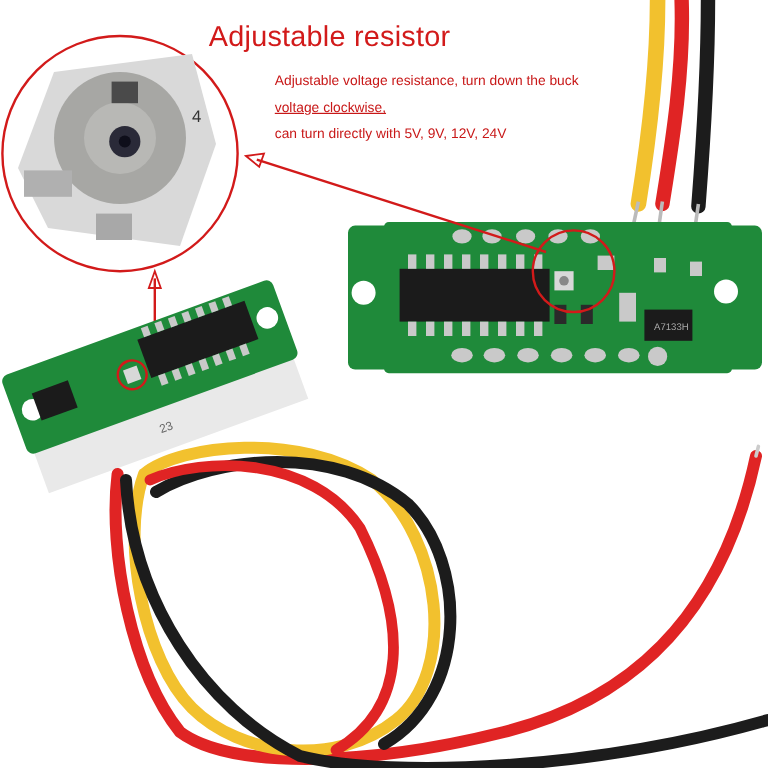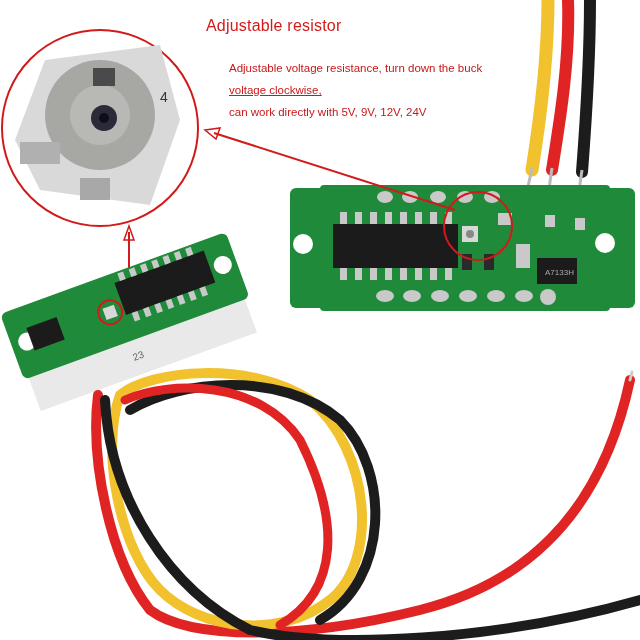--- a/index.html
+++ b/index.html
@@ -1,17 +1,17 @@
 <!DOCTYPE html>
 <html><head>
 <meta charset="utf-8">
 <style>
   html, body { margin:0; padding:0; background:#ffffff; }
   #stage { position:relative; width:640px; height:640px; overflow:hidden; background:#ffffff; font-family:"Liberation Sans", sans-serif; }
-  .title { position:absolute; left:174px; top:17px; font-size:16px; color:#d21a1a; white-space:nowrap; letter-spacing:0.2px;margin-left:32px; }
+  .title { position:absolute; left:174px; top:17px; font-size:24px; color:#d21a1a; white-space:nowrap; letter-spacing:0.2px; }
   .desc { position:absolute; left:229px; font-size:11.5px; color:#c81818; white-space:nowrap; }
   .d1 { top:62px; } .d2 { top:84px;text-decoration:underline; } .d3 { top:106px; }
   svg.art { position:absolute; left:0; top:0; }
 </style>
 </head>
 <body>
 
 <div id="stage">
   <svg class="art" width="640" height="640" viewBox="0 0 640 640">
 
@@ -130,14 +130,14 @@
       <path d="M105 400 C 110 500 170 590 250 630 C 330 650 500 640 640 600" stroke="#1c1c1c" stroke-width="10"></path>
       <path d="M130 410 C 180 380 280 370 340 420 C 390 470 390 580 320 620" stroke="#1c1c1c" stroke-width="10"></path>
       <path d="M125 400 C 170 380 260 380 300 440 C 340 520 340 590 280 625" stroke="#e02424" stroke-width="9"></path>
       <line x1="630" y1="380" x2="632" y2="372" stroke="#ccc" stroke-width="3"></line>
     </g>
   </svg>
 
   <div class="title">Adjustable resistor</div>
   <div class="desc d1">Adjustable voltage resistance, turn down the buck</div>
   <div class="desc d2">voltage clockwise,</div>
-  <div class="desc d3">can work directly with 5V, 9V, 12V, 24V</div>
+  <div class="desc d3">can turn directly with 5V, 9V, 12V, 24V</div>
 </div>
 
 </body></html>

